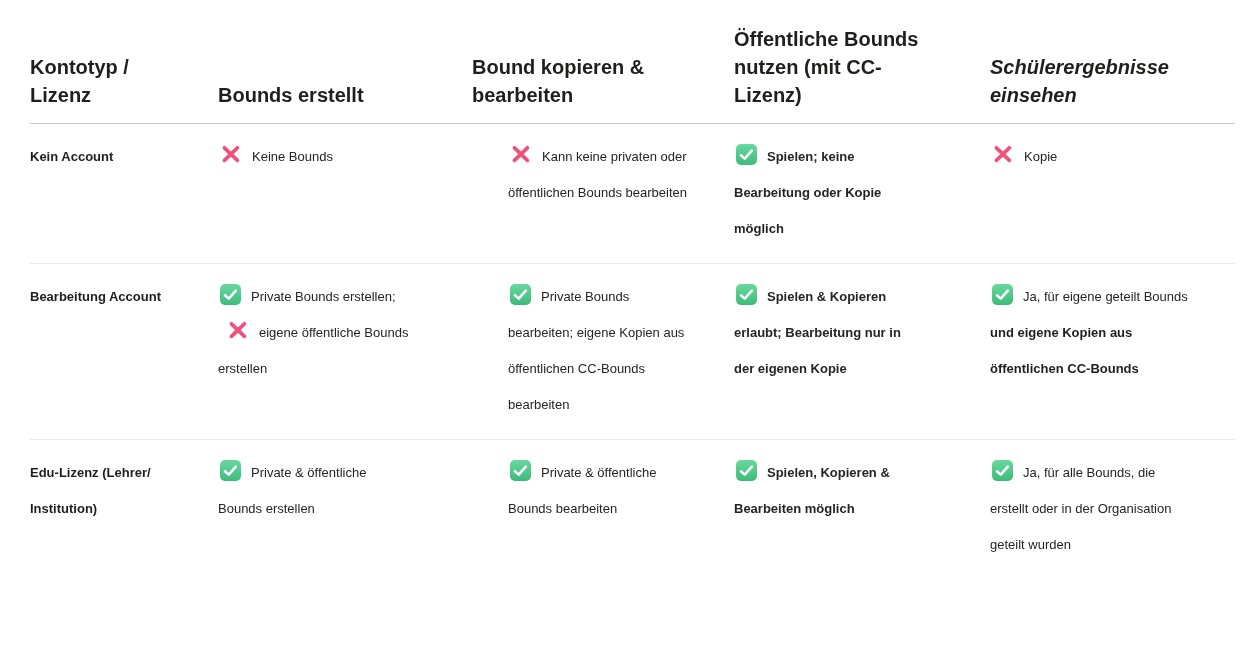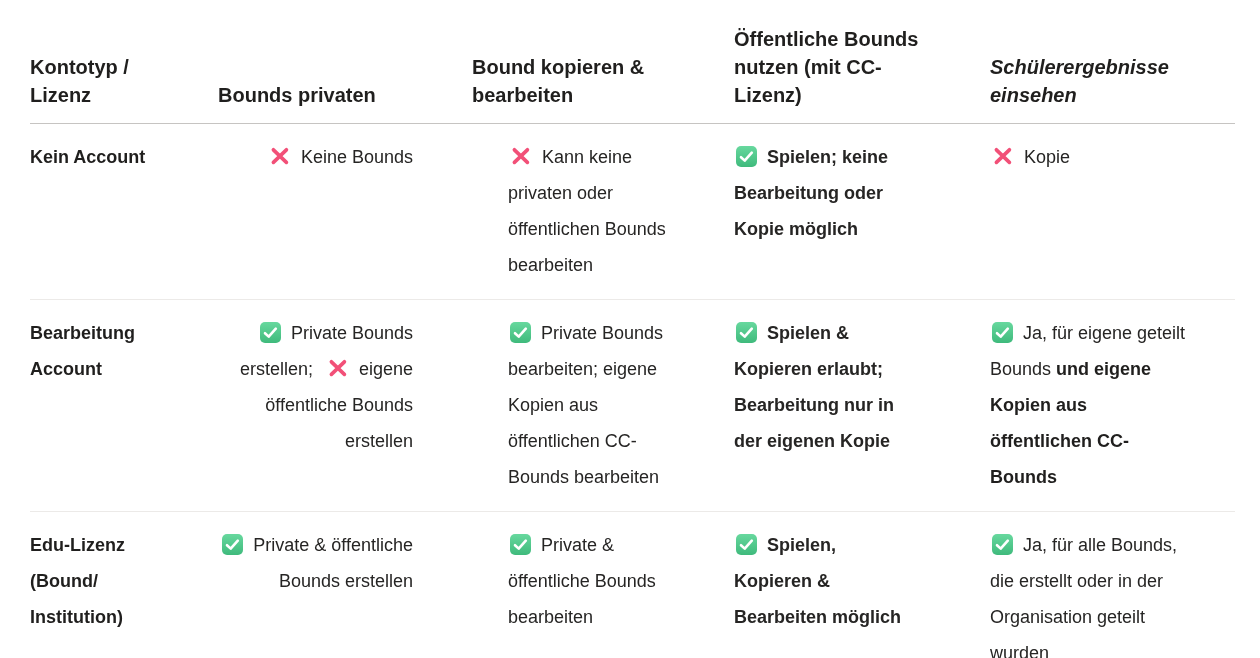--- a/index.html
+++ b/index.html
@@ -13,29 +13,29 @@
     font-family:"Liberation Sans","DejaVu Sans",sans-serif;
     color:var(--body-text);
   }
   table{border-collapse:collapse;table-layout:fixed;width:1205px;margin:6px 25px 0 30px;}
   col.c1{width:188px;} col.c2{width:254px;} col.c3{width:262px;} col.c4{width:256px;} col.c5{width:245px;}
   th{
     text-align:left;vertical-align:bottom;font-weight:700;font-size:20px;line-height:28px;
     color:var(--text);padding:10px 0 14px 0;border-bottom:1px solid var(--header-divider);
   }
   td{
-    vertical-align:top;font-size:18px;line-height:36px;color:var(--body-text);
+    vertical-align:top;font-size:13px;line-height:36px;color:var(--body-text);
     padding:15px 0 16px 0;border-bottom:1px solid var(--row-divider);
   }
   tbody tr:last-child td{border-bottom:none;}
   td.rowlabel{font-weight:700;color:var(--text);}
   .inner{display:block;}
   th.h1 .inner{max-width:120px;} th.h2 .inner{max-width:190px;} th.h3 .inner{max-width:175px;margin-top:37px;}
   th.h4 .inner{max-width:196px;} th.h5 .inner{max-width:190px;font-style:italic;}
-  td.d1 .inner{max-width:150px;} td.d2 .inner{max-width:195px;text-align:right;} td.d3 .inner{max-width:185px;margin-left:36px;}
+  td.d1 .inner{max-width:150px;} td.d2 .inner{max-width:195px;} td.d3 .inner{max-width:185px;margin-left:36px;}
   td.d4 .inner{max-width:180px;font-weight:bold;} td.d5 .inner{max-width:200px;}
   .seg-bold{font-weight:700;color:var(--text);}
   .seg-icon{display:inline-flex;align-items:center;justify-content:center;margin:0 10px 0 2px;vertical-align:-4px;}
   .seg-icon:not(:first-child){margin-left:9px;}
   .check-box{
     width:21px;height:21px;border-radius:5px;
     background:linear-gradient(180deg,var(--check-top),var(--check-bottom));
     display:inline-flex;align-items:center;justify-content:center;
   }
   .cross-box{width:22px;height:22px;display:inline-flex;align-items:center;justify-content:center;}
@@ -50,21 +50,21 @@
       <col class="c3">
       <col class="c4">
       <col class="c5">
     </colgroup>
   <thead>
     <tr id="header-row">
         <th class="h1">
           <span class="inner">Kontotyp / Lizenz</span>
         </th>
         <th class="h2">
-          <span class="inner">Bounds privaten</span>
+          <span class="inner">Bounds erstellt</span>
         </th>
         <th class="h3">
           <span class="inner">Bound kopieren &amp; bearbeiten</span>
         </th>
         <th class="h4">
           <span class="inner">Öffentliche Bounds nutzen (mit CC-Lizenz)</span>
         </th>
         <th class="h5">
           <span class="inner">Schülerergebnisse einsehen</span>
         </th>
@@ -154,21 +154,21 @@
               <span class="check-box">
                 <svg viewBox="0 0 21 21" width="21" height="21">
                   <path d="M5 11.2 L8.7 14.6 L15.8 6.6" stroke="#ffffff" stroke-width="2.6" fill="none" stroke-linecap="round" stroke-linejoin="round"></path>
                 </svg>
               </span>
             </span><span>Ja, für eigene geteilt Bounds</span> <span class="seg-bold">und eigene Kopien aus öffentlichen CC-Bounds</span> </span>
         </td>
       </tr>
       <tr>
         <td class="rowlabel d1">
-          <span class="inner">Edu-Lizenz (Bound/ Institution)</span>
+          <span class="inner">Edu-Lizenz (Lehrer/ Institution)</span>
         </td>
         <td class="d2">
           <span class="inner"><span class="seg-icon">
               <span class="check-box">
                 <svg viewBox="0 0 21 21" width="21" height="21">
                   <path d="M5 11.2 L8.7 14.6 L15.8 6.6" stroke="#ffffff" stroke-width="2.6" fill="none" stroke-linecap="round" stroke-linejoin="round"></path>
                 </svg>
               </span>
             </span><span>Private &amp; öffentliche Bounds erstellen</span> </span>
         </td>

